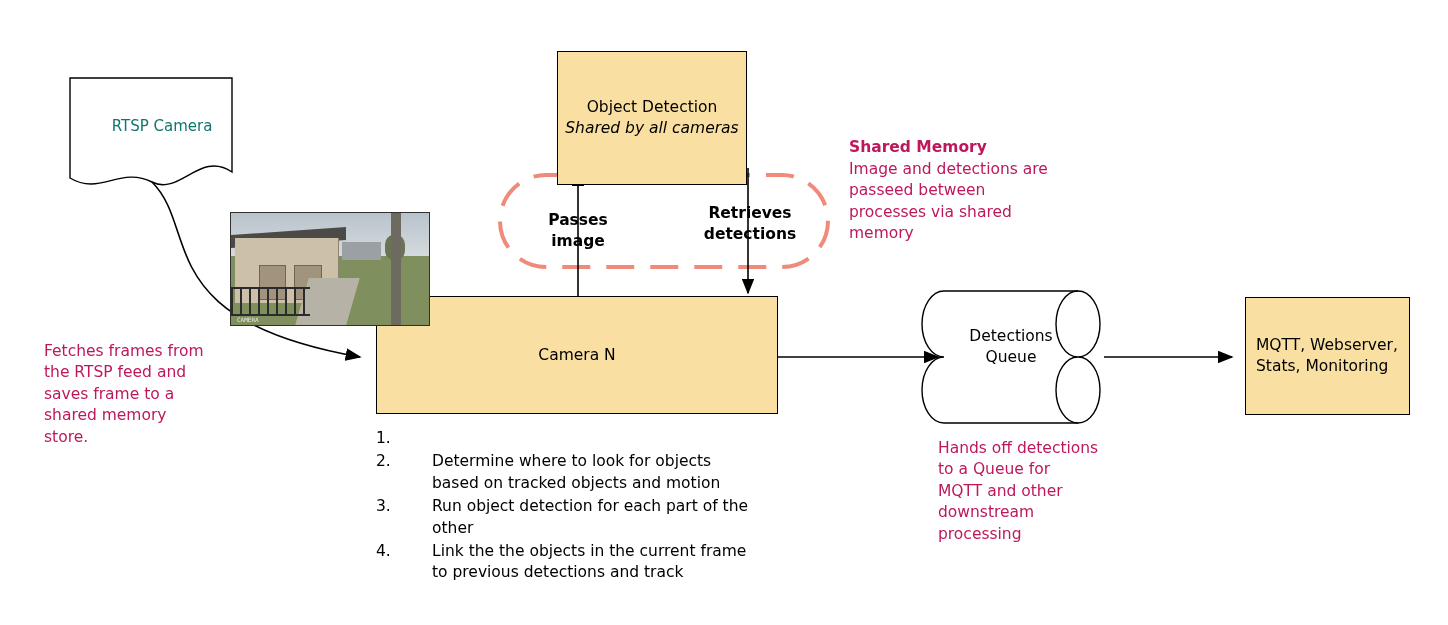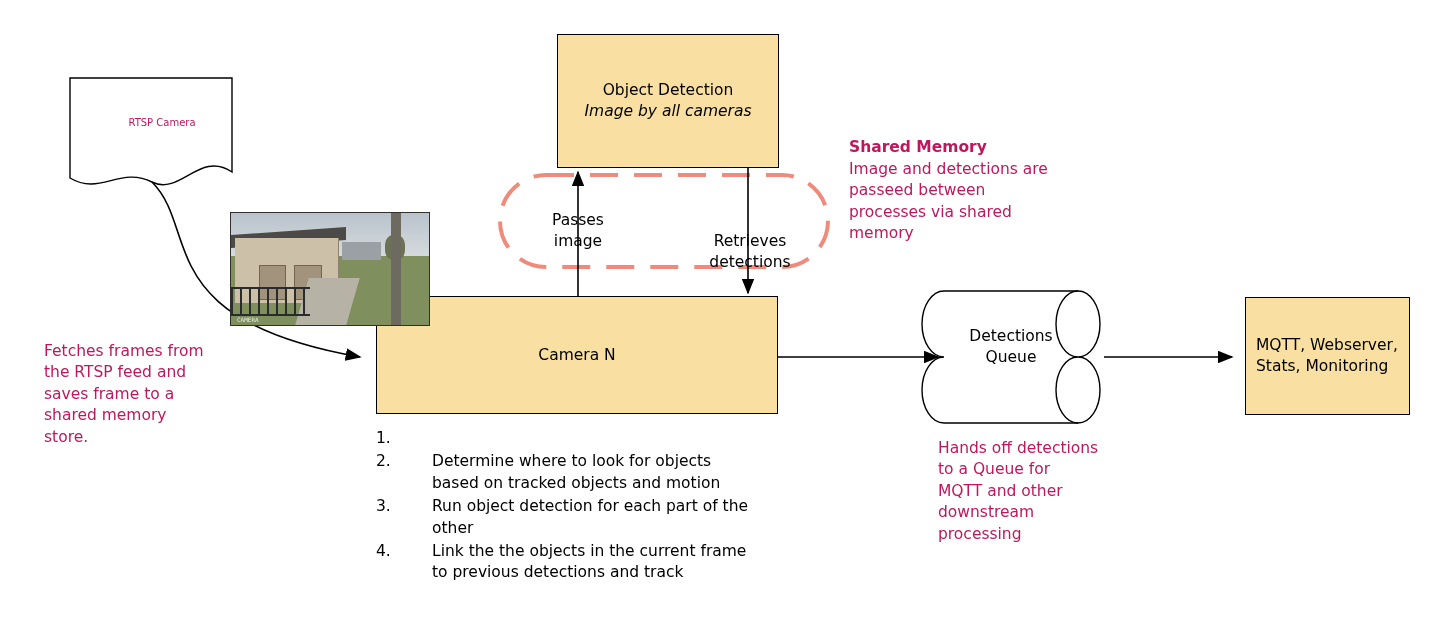--- a/index.html
+++ b/index.html
@@ -52,20 +52,21 @@
   .bold-label {
     font-weight: bold;
   }
   .dashed-note {
     position: absolute;
     font-size: 15.5px;
     line-height: 1.35;
     text-align: center;
     color: #000000;
     white-space: pre-line;
+    font-weight: bold;
   }
   
   .steps {
     position: absolute;
     font-size: 15.5px;
     line-height: 1.38;
     color: #000000;
   }
   .steps .row {
     display: flex;
@@ -74,22 +75,22 @@
   .steps .num {
     width: 56px;
     flex: 0 0 56px;
   }
   .steps .txt {
     width: 330px;
   }
   
   .doc-label {
     position: absolute;
-    font-size: 10px;
-    color: #be185d;
+    font-size: 15px;
+    color: #0f766e;
   }
   
   .thumb {
     position: absolute;
     overflow: hidden;
     border: 1px solid #30302e;
   }
   .thumb .sky {
     position: absolute;
     left: 0; top: 0; right: 0;
@@ -216,23 +217,23 @@
     <path d="M778,357 L938,357" fill="none" stroke="#000000" stroke-width="1.6" marker-end="url(#arrow)"></path>
 
     <path d="M944,291 L1078,291 A22,33 0 0 1 1078,357 A22,33 0 0 1 1078,423 L944,423 A22,33 0 0 1 944,357 A22,33 0 0 1 944,291 Z" fill="#ffffff" stroke="#000000" stroke-width="1.4"></path>
     <path d="M1078,291 A22,33 0 0 0 1078,357 A22,33 0 0 0 1078,423" fill="none" stroke="#000000" stroke-width="1.4"></path>
 
     <path d="M1104,357 L1232,357" fill="none" stroke="#000000" stroke-width="1.6" marker-end="url(#arrow)"></path>
   </svg>
 
   <div class="doc-label" style="left:92px; top:117px; width:140px; text-align:center;">RTSP Camera</div>
 
-  <div class="node box" style="left:557px; top:34px; width:222px; height:134px;align-items:center;">
+  <div class="node box" style="left:557px; top:51px; width:190px; height:134px;align-items:center;">
     <div>Object Detection</div>
-    <div class="sub">Image by all cameras</div>
+    <div class="sub">Shared by all cameras</div>
   </div>
 
   <div class="node box" style="left:376px; top:296px; width:402px; height:118px;">
     <div>Camera N</div>
   </div>
 
   <div class="thumb" style="left:230px; top:212px; width:198px; height:112px;">
     <div class="sky"></div>
     <div class="ground"></div>
     <div class="bg-house"></div>
@@ -253,21 +254,21 @@
   </div>
 
   <div class="node box" style="left:1245px; top:297px; width:165px; height:118px; align-items:flex-start; padding-left:10px; text-align:left;">
     <div>MQTT, Webserver,</div>
     <div>Stats, Monitoring</div>
   </div>
 
   <div class="dashed-note" style="left:515px; top:210px; width:126px;">Passes
 image</div>
 
-  <div class="dashed-note" style="left:687px; top:203px; width:126px;margin-top:28px;">Retrieves
+  <div class="dashed-note" style="left:687px; top:203px; width:126px;">Retrieves
 detections</div>
 
   <div class="text-block" style="left:849px; top:116px; width:230px;">
     <span class="bold-label">Shared Memory</span>
     <span>Image and detections are
 passeed between
 processes via shared
 memory</span>
   </div>
 

